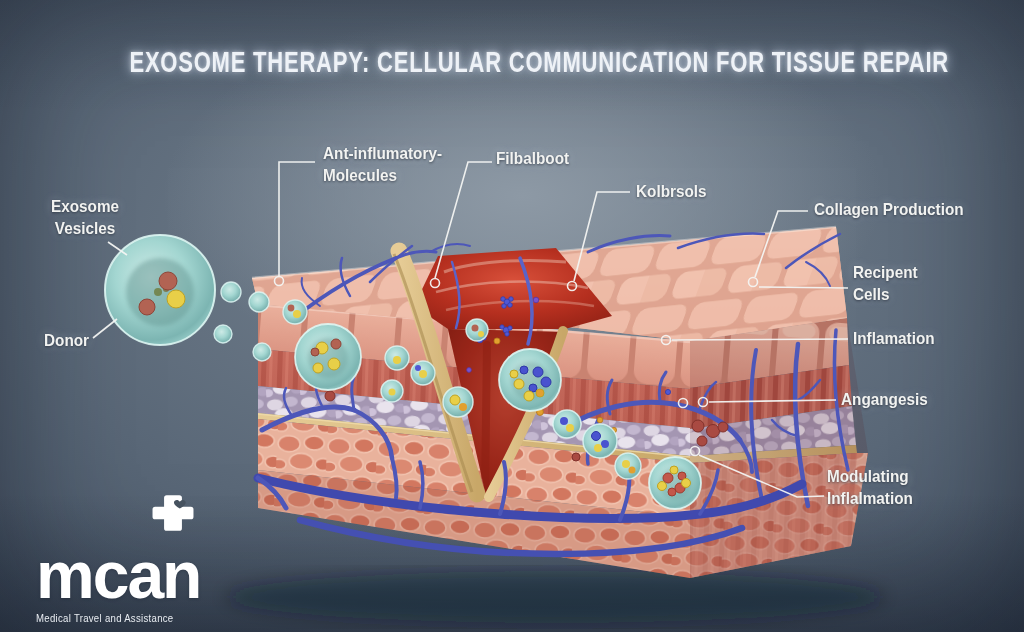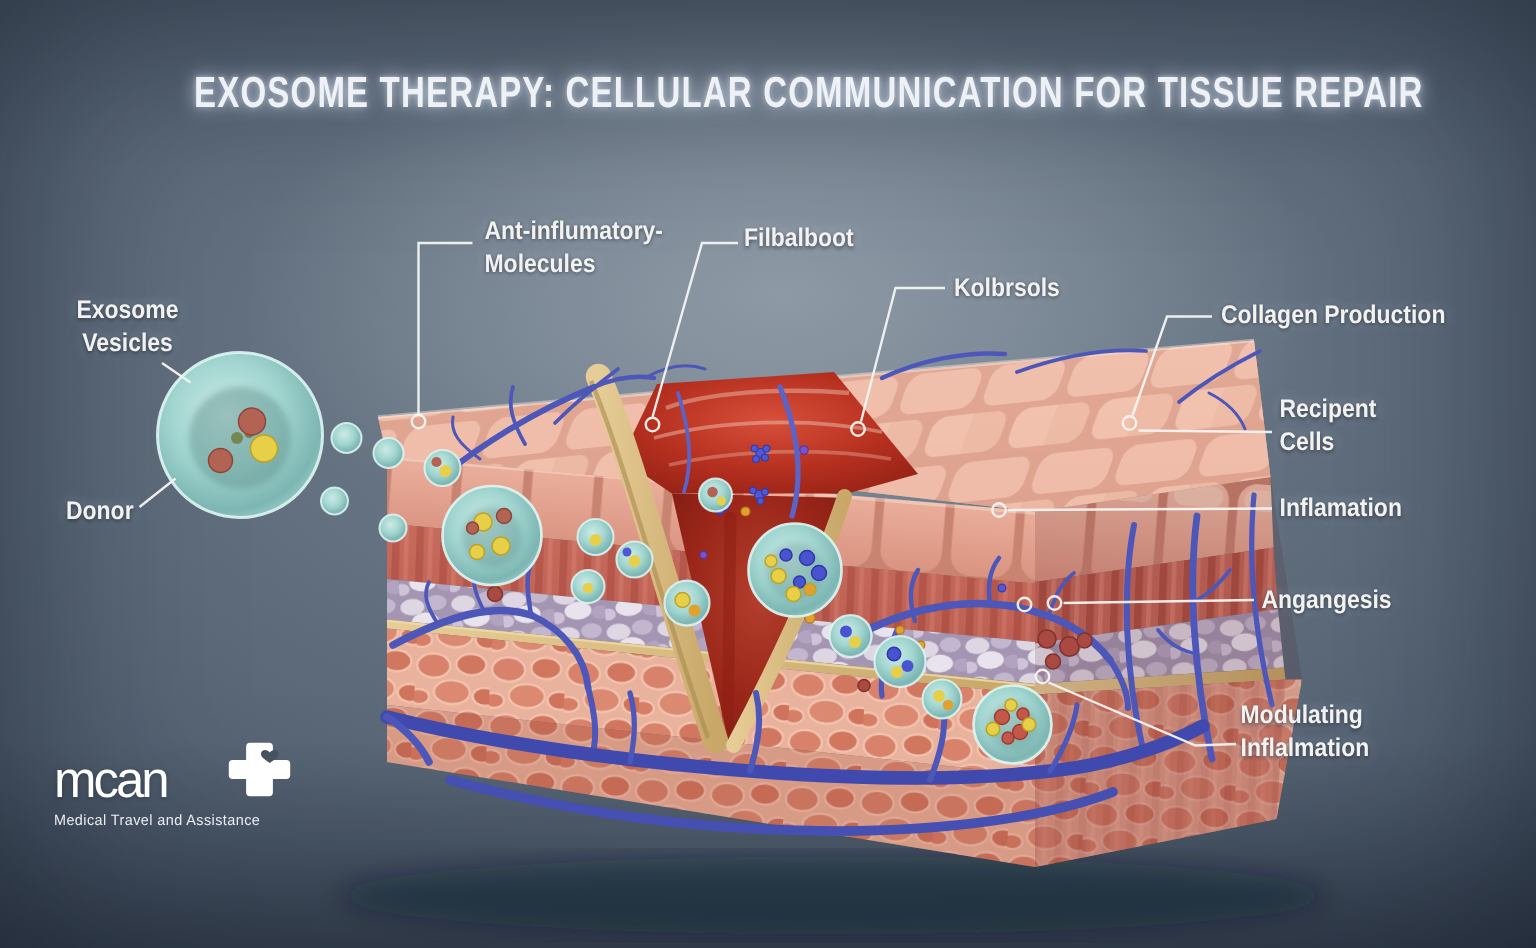--- a/index.html
+++ b/index.html
@@ -23,22 +23,22 @@
     transform:scaleX(.76);transform-origin:center top;white-space:nowrap;
     text-shadow:0 0 14px rgba(215,230,252,.85), 0 0 4px rgba(255,255,255,.55), 0 1px 2px rgba(30,40,60,.5);
   }
   .lbl{
     position:absolute;z-index:4;color:#f2f3f1;font-size:17px;font-weight:bold;line-height:1.28;
     white-space:pre-line;transform:scaleX(.9);transform-origin:left top;
     text-shadow:0 1px 3px rgba(18,24,36,.65), 0 0 9px rgba(225,238,255,.35);
   }
   .lbl.center{text-align:center;transform-origin:center top;}
   .logo{position:absolute;left:36px;top:503px;z-index:4;color:#fff;}
-  .logo .word{font-size:34px;font-weight:normal;letter-spacing:-2px;line-height:1;
-    text-shadow:0 1px 3px rgba(20,28,42,.35);}
+  .logo .word{font-size:66px;font-weight:bold;letter-spacing:-2px;line-height:1;
+    text-shadow:0 1px 3px rgba(20,28,42,.35);margin-top:39px;}
   .logo .plus{position:absolute;left:116px;top:-11px;}
   .logo .tag{margin-top:5px;font-size:10px;letter-spacing:.3px;color:#e9edf2;font-weight:normal;
     transform:scaleX(.96);transform-origin:left top;}
 </style>
 </head>
 <body>
 
 <div class="stage">
 
   <svg class="illu" width="1024" height="632" viewBox="0 0 1024 632">

